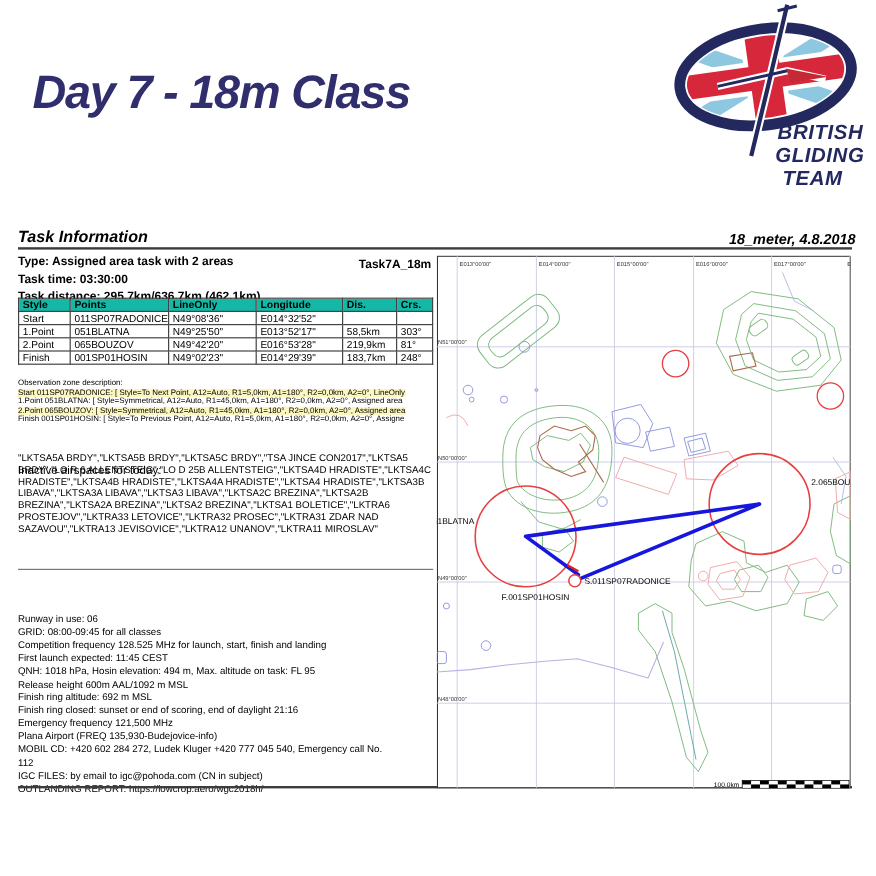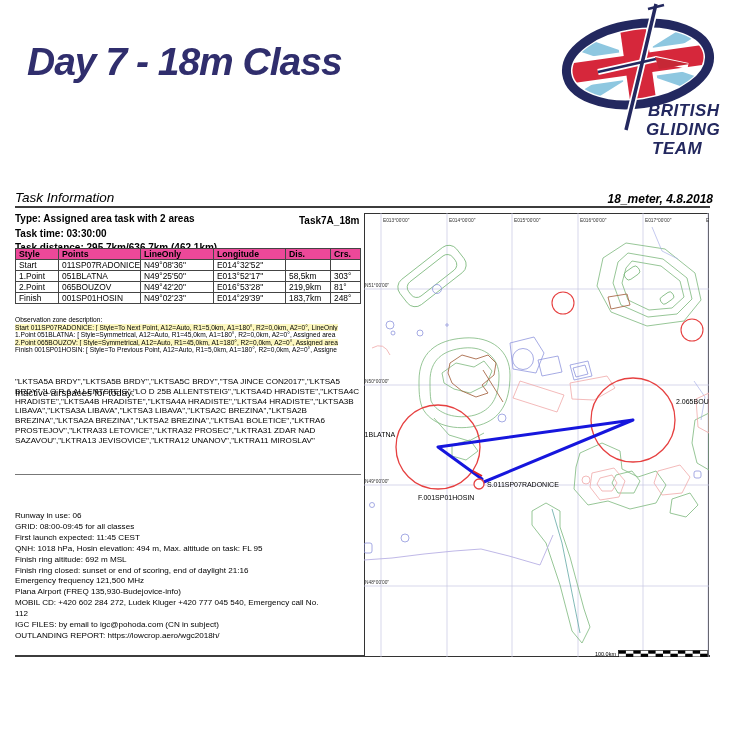--- a/index.html
+++ b/index.html
@@ -1,30 +1,30 @@
 <!DOCTYPE html>
 <html><head>
 <meta charset="utf-8">
 <style>
   html,body{margin:0;padding:0;}
   body{width:730px;height:730px;background:#fff;position:relative;overflow:hidden;
        font-family:"Liberation Sans",sans-serif;color:#000;}
-  .title{position:absolute;left:27px;top:40px;font-size:39px;font-weight:bold;font-style:italic;
+  .title{position:absolute;left:27px;top:56px;font-size:39px;font-weight:bold;font-style:italic;
          color:#302e6d;letter-spacing:-1px;white-space:nowrap;}
   .logo{position:absolute;left:560px;top:2px;}
-  .sect-title{position:absolute;left:15px;top:190px;font-size:13.5px;font-weight:normal;font-style:italic;}
+  .sect-title{position:absolute;left:15px;top:190px;font-size:13.5px;font-weight:bold;font-style:italic;}
   .sect-date{position:absolute;right:17px;top:192px;font-size:12px;font-weight:bold;font-style:italic;}
   .hr1{position:absolute;left:15px;top:206px;width:695px;height:2px;background:#3c3c3c;}
   .meta{position:absolute;left:15px;top:212px;font-size:10px;font-weight:bold;line-height:14.6px;white-space:nowrap;}
   .taskid{position:absolute;left:299px;top:215px;font-size:10px;font-weight:bold;}
   .tbl{position:absolute;left:15px;top:248px;width:345px;border-collapse:collapse;table-layout:fixed;
        font-size:8.4px;}
   .tbl th,.tbl td{border:1px solid #444;padding:0 0 0 3px;height:10px;text-align:left;
        overflow:hidden;white-space:nowrap;font-weight:normal;}
-  .tbl th{background:#ec4899;font-weight:bold;font-size:8.7px;}
+  .tbl th{background:#14b8a6;font-weight:bold;font-size:8.7px;}
   .obs{position:absolute;left:15px;top:316px;width:349px;font-size:6.6px;line-height:7.6px;}
   .obs .line{white-space:nowrap;overflow:hidden;}
   .obs .hl{background:#fcf7be;}
   .air-title{position:absolute;left:15px;top:363px;font-size:9.6px;margin-top:24px;}
   .air-list{position:absolute;left:15px;top:377px;width:350px;font-size:8.1px;line-height:9.8px;}
   .hr2{position:absolute;left:15px;top:474px;width:346px;height:1px;background:#777;}
   .brief{position:absolute;left:15px;top:486px;width:352px;font-size:8.1px;line-height:10.9px;margin-top:25px;}
   .hr3{position:absolute;left:15px;top:655px;width:695px;height:2px;background:#3c3c3c;}
   .map{position:absolute;left:364px;top:213px;}
   
@@ -151,22 +151,24 @@
   <div class="line"><span>Finish 001SP01HOSIN: [ Style=To Previous Point, A12=Auto, R1=5,0km, A1=180°, R2=0,0km, A2=0°, Assigne</span></div>
 </div>
 
 <div class="air-title">Inactive airspaces for today:</div>
 <div class="air-list">"LKTSA5A BRDY","LKTSA5B BRDY","LKTSA5C BRDY","TSA JINCE CON2017","LKTSA5 BRDY","LO R 6 ALLENTSTEIG","LO D 25B ALLENTSTEIG","LKTSA4D HRADISTE","LKTSA4C HRADISTE","LKTSA4B HRADISTE","LKTSA4A HRADISTE","LKTSA4 HRADISTE","LKTSA3B LIBAVA","LKTSA3A LIBAVA","LKTSA3 LIBAVA","LKTSA2C BREZINA","LKTSA2B BREZINA","LKTSA2A BREZINA","LKTSA2 BREZINA","LKTSA1 BOLETICE","LKTRA6 PROSTEJOV","LKTRA33 LETOVICE","LKTRA32 PROSEC","LKTRA31 ZDAR NAD SAZAVOU","LKTRA13 JEVISOVICE","LKTRA12 UNANOV","LKTRA11 MIROSLAV"</div>
 <div class="hr2"></div>
 
 <div class="brief">
   <div>Runway in use: 06</div>
   <div>GRID: 08:00-09:45 for all classes</div>
+  <div>Competition frequency 128.525 MHz for launch, start, finish and landing</div>
   <div>First launch expected: 11:45 CEST</div>
   <div>QNH: 1018 hPa, Hosin elevation: 494 m, Max. altitude on task: FL 95</div>
+  <div>Release height 600m AAL/1092 m MSL</div>
   <div>Finish ring altitude: 692 m MSL</div>
   <div>Finish ring closed: sunset or end of scoring, end of daylight 21:16</div>
   <div>Emergency frequency 121,500 MHz</div>
   <div>Plana Airport (FREQ 135,930-Budejovice-info)</div>
   <div>MOBIL CD: +420 602 284 272, Ludek Kluger +420 777 045 540, Emergency call No.</div>
   <div>112</div>
   <div>IGC FILES: by email to igc@pohoda.com (CN in subject)</div>
   <div>OUTLANDING REPORT: https://lowcrop.aero/wgc2018h/</div>
 </div>
 <div class="hr3"></div>

